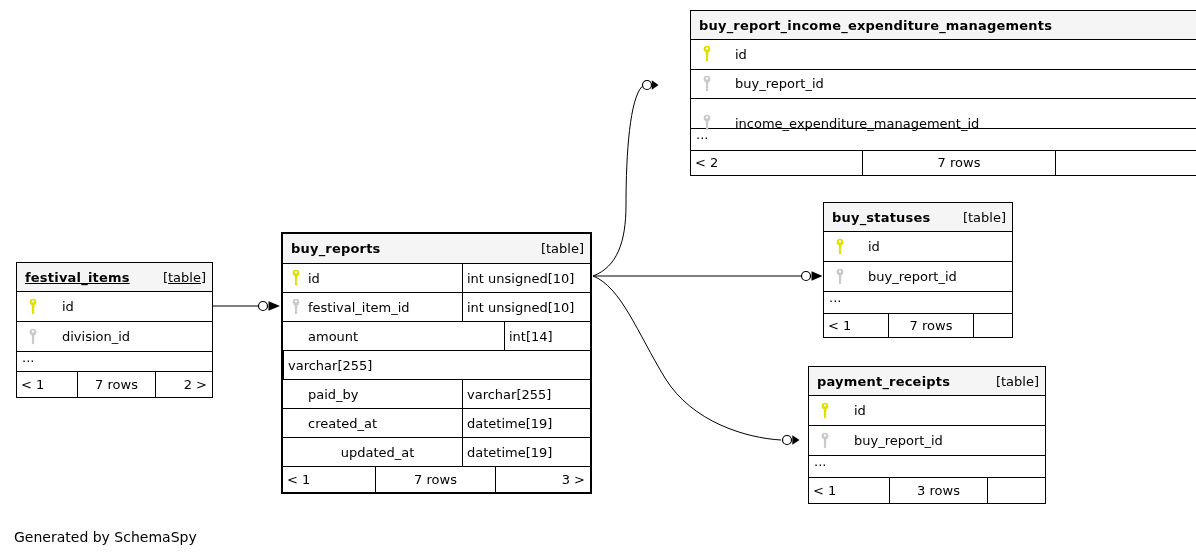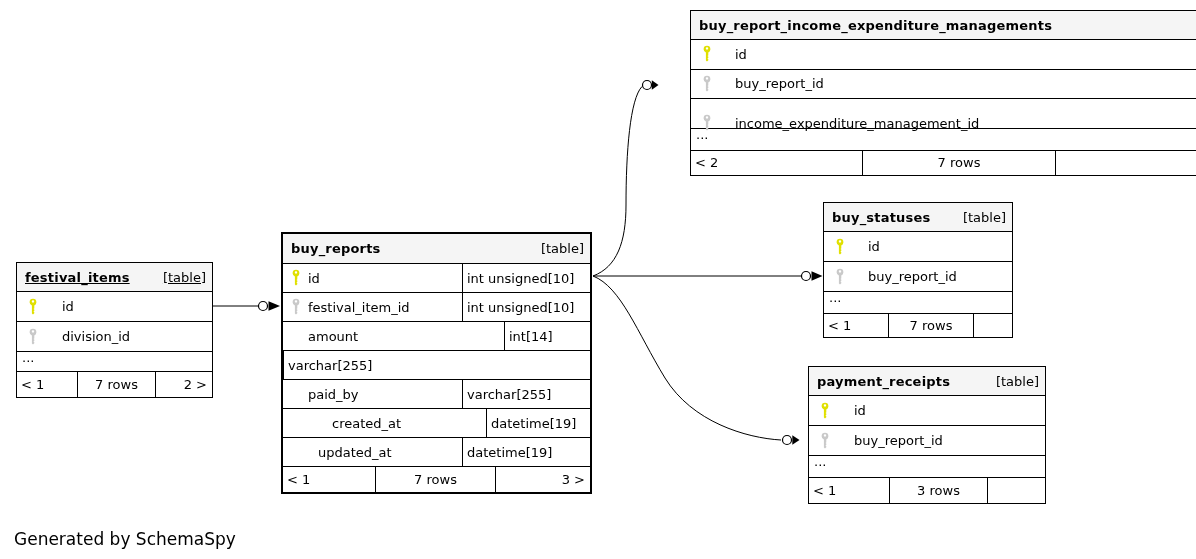--- a/index.html
+++ b/index.html
@@ -25,21 +25,21 @@
   .key-icon{position:absolute;top:50%;transform:translateY(-50%);line-height:0;}
   .col-name{white-space:nowrap;}
   .name-cell{display:flex;align-items:center;position:relative;box-sizing:border-box;height:100%;}
   .type-cell{border-left:1px solid #000;box-sizing:border-box;height:100%;display:flex;align-items:center;padding-left:4px;flex:1;white-space:nowrap;}
   .tbl-ellipsis{border-top:1px solid #000;box-sizing:border-box;padding-left:5px;line-height:11px;background:#fff;}
   .tbl-footer{display:flex;border-top:1px solid #000;box-sizing:border-box;background:#fff;}
   .tbl-footer .fcell{box-sizing:border-box;display:flex;align-items:center;white-space:nowrap;}
   .fcell.f-left{padding-left:4px;justify-content:flex-start;}
   .fcell.f-mid{justify-content:center;border-left:1px solid #000;}
   .fcell.f-right{justify-content:flex-end;padding-right:5px;border-left:1px solid #000;flex:1;}
-  .credit{position:absolute;left:14px;top:529px;font-size:17px;z-index:2;}
+  .credit{position:absolute;left:14px;top:529px;font-size:14px;z-index:2;}
 </style>
 </head>
 <body>
 
 <div id="canvas">
 
   <svg id="edges" width="1196" height="559" viewBox="0 0 1196 559">
 
     <g>
       <path d="M 213 306 H 258.5" fill="none" stroke="#000" stroke-width="1"></path>
@@ -126,28 +126,28 @@
         </div>
         <div class="tbl-row" style="height: 29px;">
           <div class="type-cell">varchar[255]</div>
         </div>
         <div class="tbl-row" style="height: 29px;">
           <div class="name-cell" style="flex: 0 0 179px; padding-left: 25px;">
             <span class="col-name">paid_by</span>
           </div>
           <div class="type-cell">varchar[255]</div>
         </div>
-        <div class="tbl-row" style="height: 29px; padding-left: 24px;">
+        <div class="tbl-row" style="height: 29px;">
           <div class="name-cell" style="flex: 0 0 179px; padding-left: 25px;">
             <span class="col-name">created_at</span>
           </div>
           <div class="type-cell">datetime[19]</div>
         </div>
         <div class="tbl-row" style="height: 29px;">
-          <div class="name-cell" style="flex: 0 0 179px; padding-left: 35px;">
+          <div class="name-cell" style="flex: 0 0 179px; padding-left: 10px; justify-content: center;">
             <span class="col-name">updated_at</span>
           </div>
           <div class="type-cell">datetime[19]</div>
         </div>
         <div class="tbl-footer" style="height: 26px;">
           <div class="fcell f-left" style="flex: 0 0 92px;">&lt; 1</div>
           <div class="fcell f-mid" style="flex: 0 0 120px;">7 rows</div>
           <div class="fcell f-right">3 &gt;</div>
         </div>
       </div>

